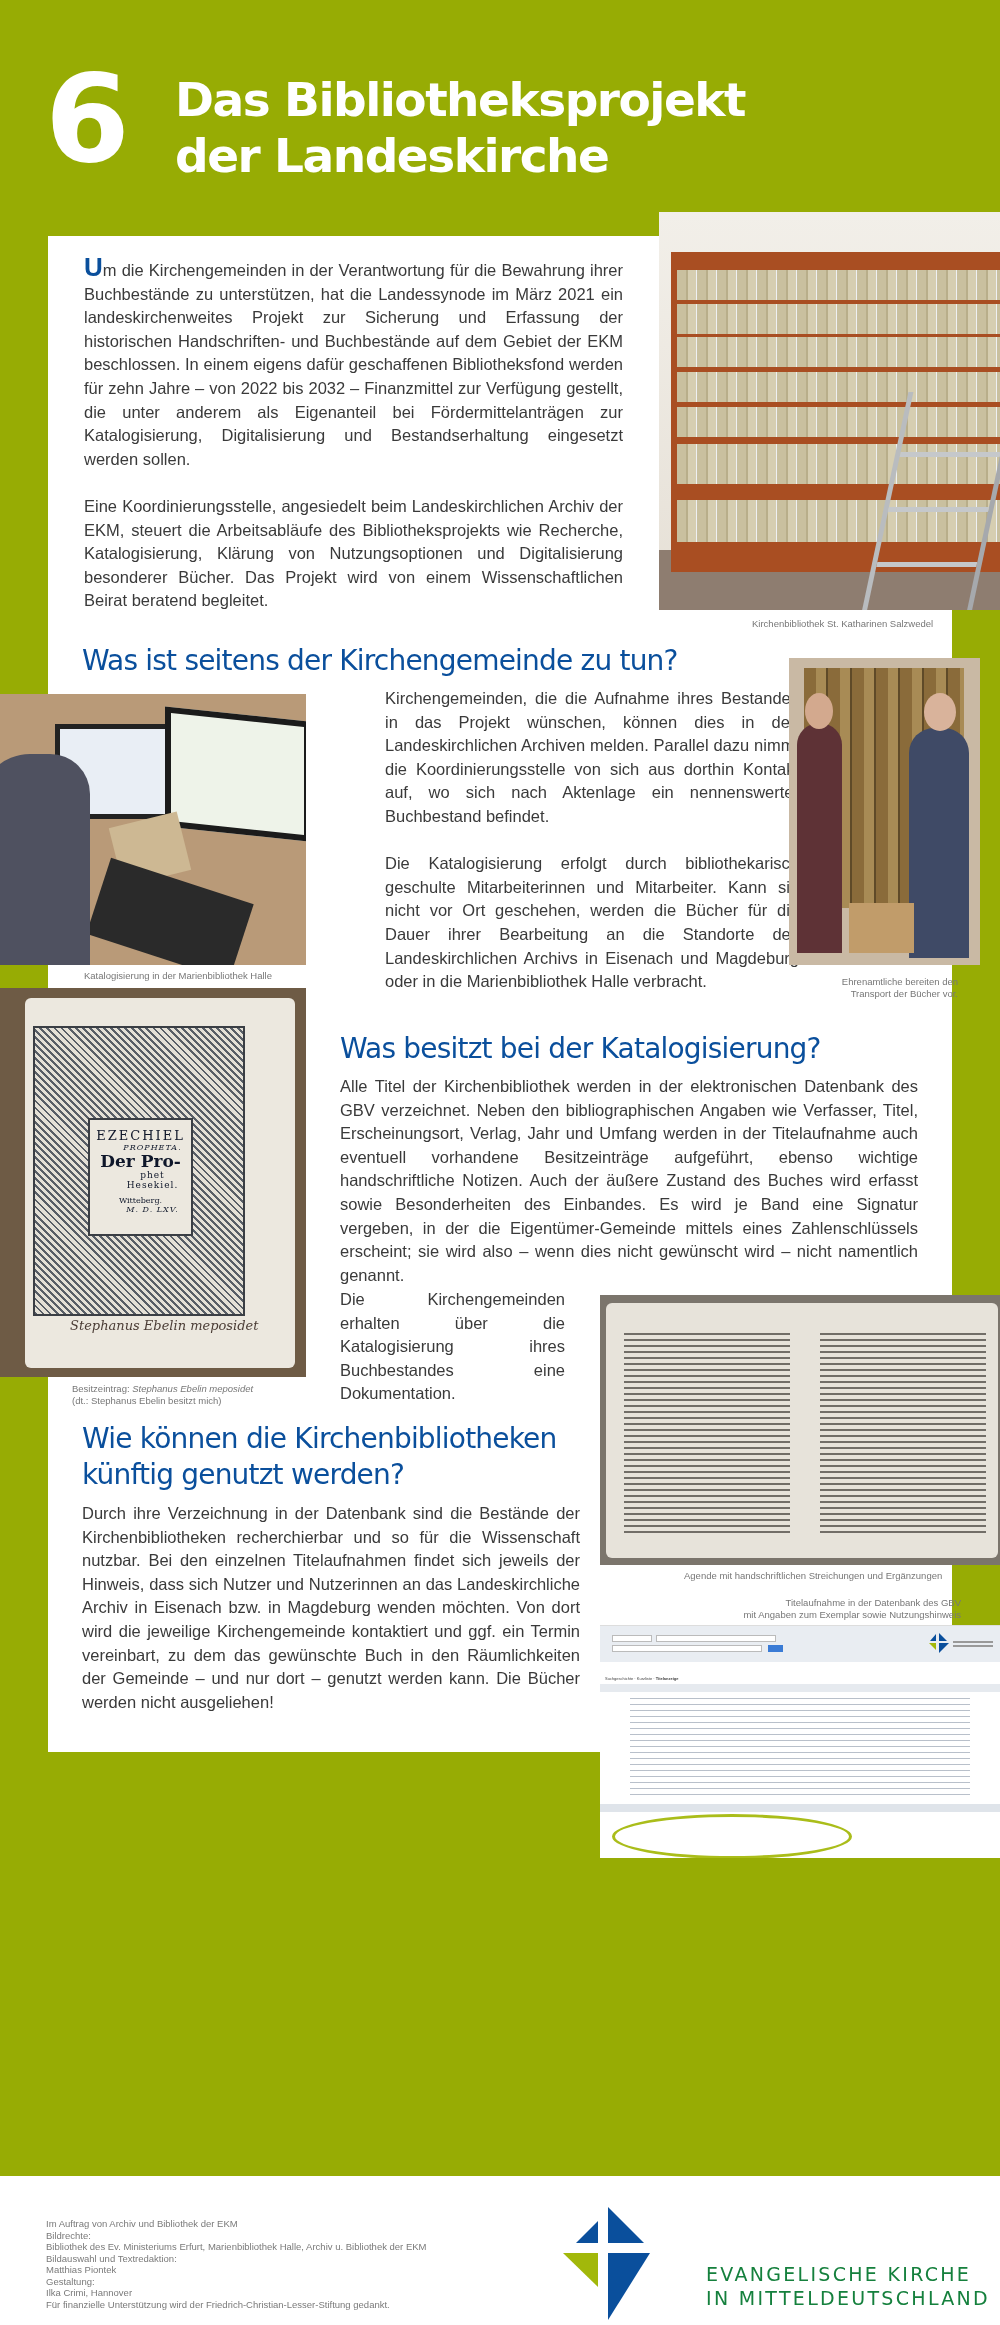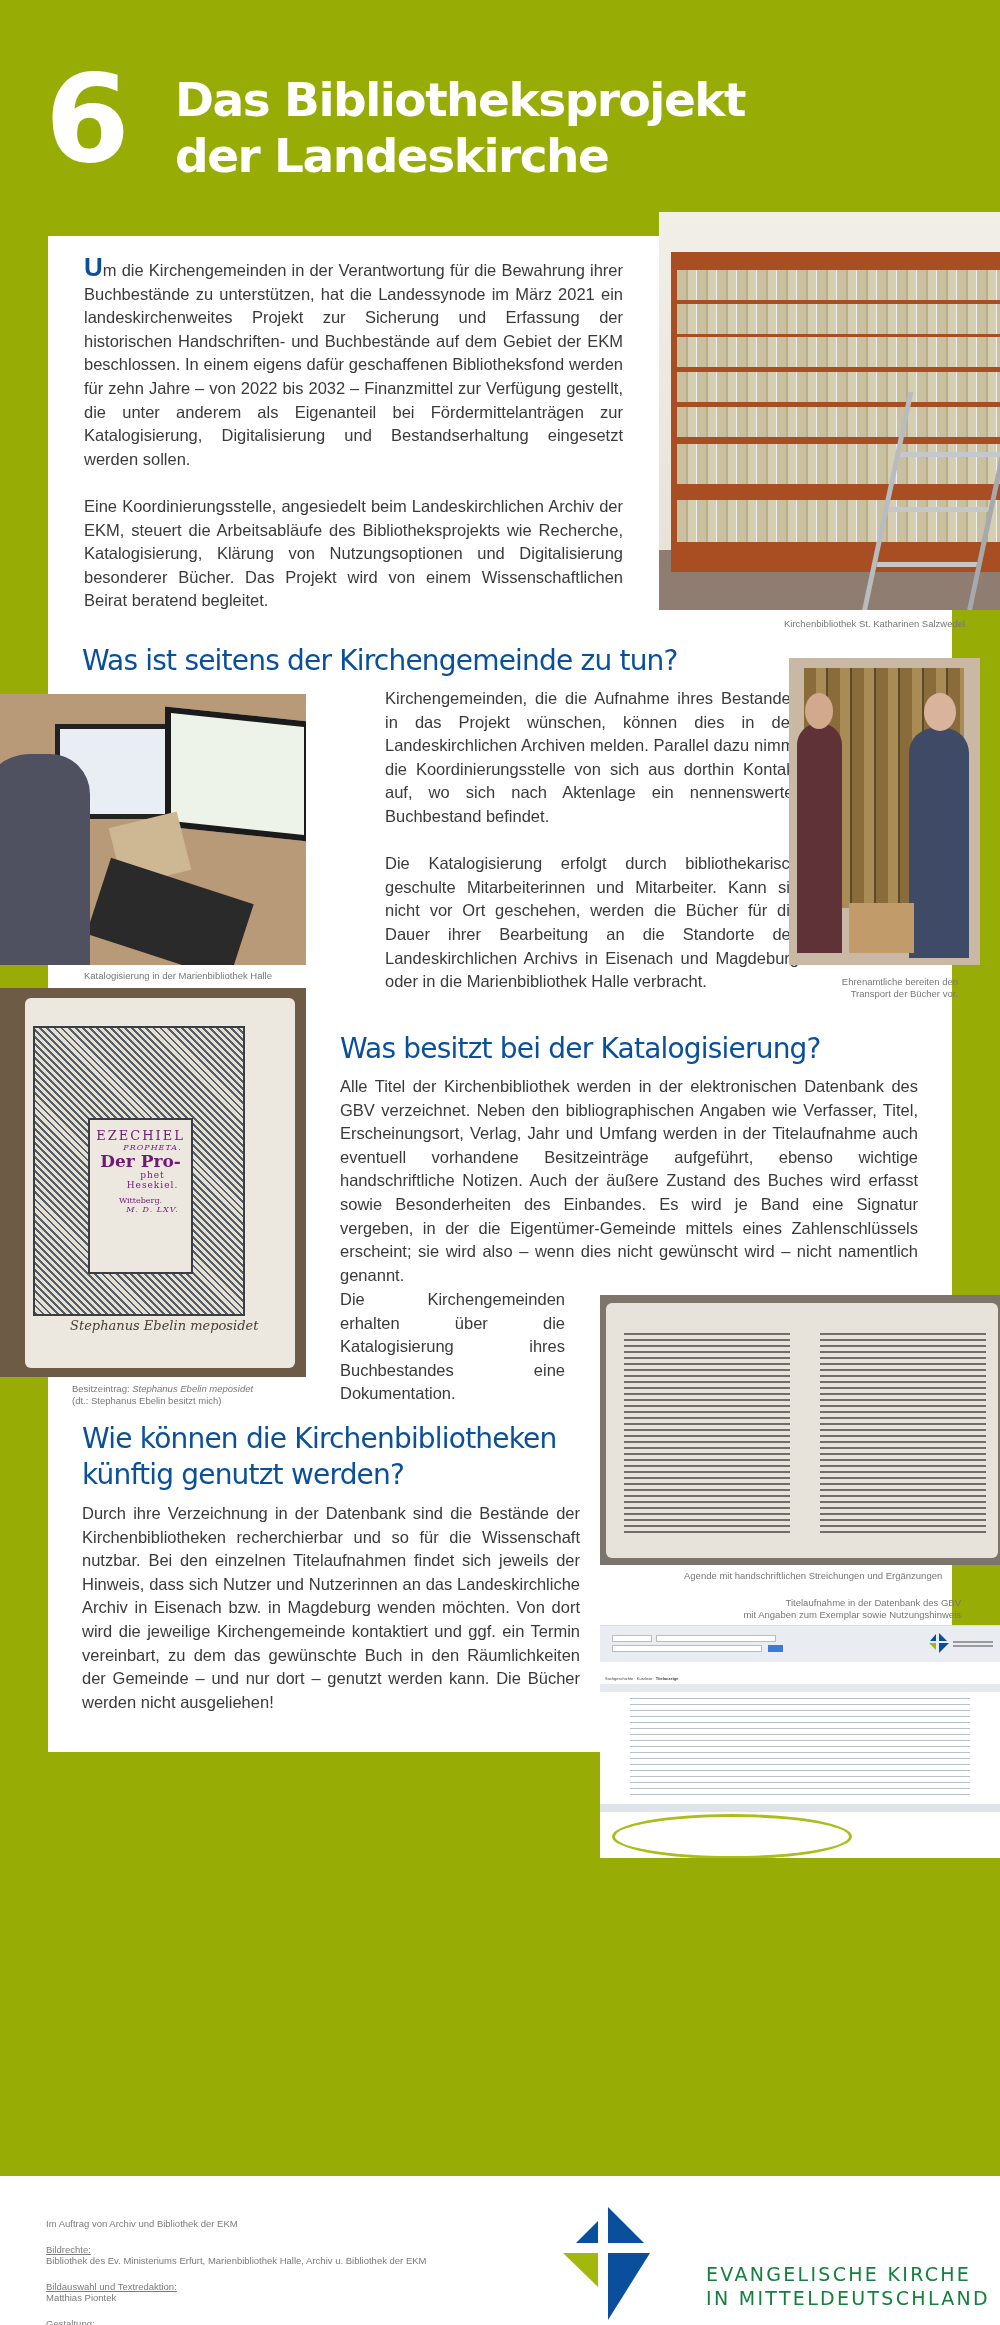--- a/index.html
+++ b/index.html
@@ -47,21 +47,21 @@
   .people .p1h { position: absolute; left: 16px; top: 35px; width: 28px; height: 36px; background: #d3a98e; border-radius: 50%; }
   .people .p2 { position: absolute; left: 120px; top: 70px; width: 60px; height: 230px; background: #3f4a66; border-radius: 25px 25px 0 0; }
   .people .p2h { position: absolute; left: 135px; top: 35px; width: 32px; height: 38px; background: #d9b39b; border-radius: 50%; }
   .people .box { position: absolute; left: 60px; top: 245px; width: 65px; height: 50px; background: #c19c6a; }
 
   
   .ezechiel { left: 0; top: 988px; width: 306px; height: 389px; background: #6e5b45; }
   .ezechiel .page { position: absolute; left: 25px; top: 10px; width: 270px; height: 370px; background: #ece8df; border-radius: 6px; }
   .ezechiel .frame { position: absolute; left: 33px; top: 38px; width: 212px; height: 290px;
     background: repeating-linear-gradient(45deg,#585e66 0 2px,#e4e0d6 2px 5px); border: 2px solid #3a3e44; }
-  .ezechiel .inner { position: absolute; left: 55px; top: 88px; width: 105px; height: 156px; background: #ece8df; border: 2px solid #3a3e44; text-align: center; padding-top: 8px; color: #701a75; font-family: "DejaVu Serif", serif; }
+  .ezechiel .inner { position: absolute; left: 55px; top: 88px; width: 105px; height: 118px; background: #ece8df; border: 2px solid #3a3e44; text-align: center; padding-top: 8px; color: #0f172a; font-family: "DejaVu Serif", serif; }
   .ezechiel .inner .l1 { font-size: 13px; letter-spacing: 2px; }
   .ezechiel .inner .l2 { font-size: 8px; font-style: italic; letter-spacing: 1px; padding-left: 24px; }
   .ezechiel .inner .l3 { font-size: 17px; font-weight: bold; line-height: 18px; }
   .ezechiel .inner .l4 { font-size: 8px; margin-top: 6px; }
   .ezechiel .sig { position: absolute; left: 70px; top: 330px; font-family: "DejaVu Serif", serif; font-style: italic; font-size: 13px; color: #4a3c35; }
 
   
   .openbook { left: 600px; top: 1295px; width: 400px; height: 270px; background: #7b756c; }
   .openbook .lp, .openbook .rp { position: absolute; top: 8px; width: 196px; height: 255px; background: #e7e3da; }
   .openbook .lp { left: 6px; border-radius: 6px 0 0 6px; }
@@ -76,21 +76,21 @@
   .gbv .tabs { position: absolute; left: 5px; top: 50px; font-size: 4px; color: #444; }
   .gbv .hit { position: absolute; left: 0; top: 58px; width: 400px; height: 8px; background: #e6eaef; }
   .gbv .rec { position: absolute; left: 30px; top: 72px; width: 340px; height: 100px;
     background: repeating-linear-gradient(180deg,#8a96a8 0 1px,transparent 1px 6px); opacity: 0.6; }
   .gbv .own { position: absolute; left: 0; top: 178px; width: 400px; height: 8px; background: #dfe4ea; }
   .gbv .ellipse { position: absolute; left: 12px; top: 188px; width: 240px; height: 45px; border: 3px solid #aabd1a; border-radius: 50%; }
   .gbv .logo { position: absolute; left: 328px; top: 6px; width: 70px; height: 22px; }
 
   
   .footer { position: absolute; left: 46px; top: 2218px; font-size: 9.5px; color: #7a7a7a; line-height: 11.5px; }
-  .footer .gap { margin-top: 14px; text-decoration: underline; }
+  .footer .gap { margin-top: 0; }
   .logo-main { position: absolute; left: 562px; top: 2204px; width: 120px; height: 120px; }
   .logo-text { position: absolute; left: 706px; top: 2262px; font-size: 19px; letter-spacing: 2.3px; color: #15803d; line-height: 24px; font-family: "DejaVu Sans", sans-serif; }
 </style>
 </head>
 <body>
 
 <div class="green-bg"></div>
 
 <div class="big-number">6</div>
 <div class="title">
@@ -115,21 +115,21 @@
   <div class="row" style="top:160px"></div>
   <div class="row" style="top:195px"></div>
   <div class="row" style="top:232px;height:40px"></div>
   <div class="row" style="top:288px;height:42px"></div>
   <div class="ladder">
     <i style="top:60px"></i>
       <i style="top:115px"></i>
       <i style="top:170px"></i>
   </div>
 </div>
-<div class="caption" style="left:752px; top:618px;margin-left:32px;">Kirchenbibliothek St. Katharinen Salzwedel</div>
+<div class="caption" style="left:752px; top:618px;">Kirchenbibliothek St. Katharinen Salzwedel</div>
 
 <div class="heading" style="left:82px; top:643px;">Was ist seitens der Kirchengemeinde zu tun?</div>
 
 <div class="photo computer">
   <div class="mon1"></div>
     <div class="mon2"></div>
     <div class="book"></div>
     <div class="kb"></div>
     <div class="person"></div>
 </div>

